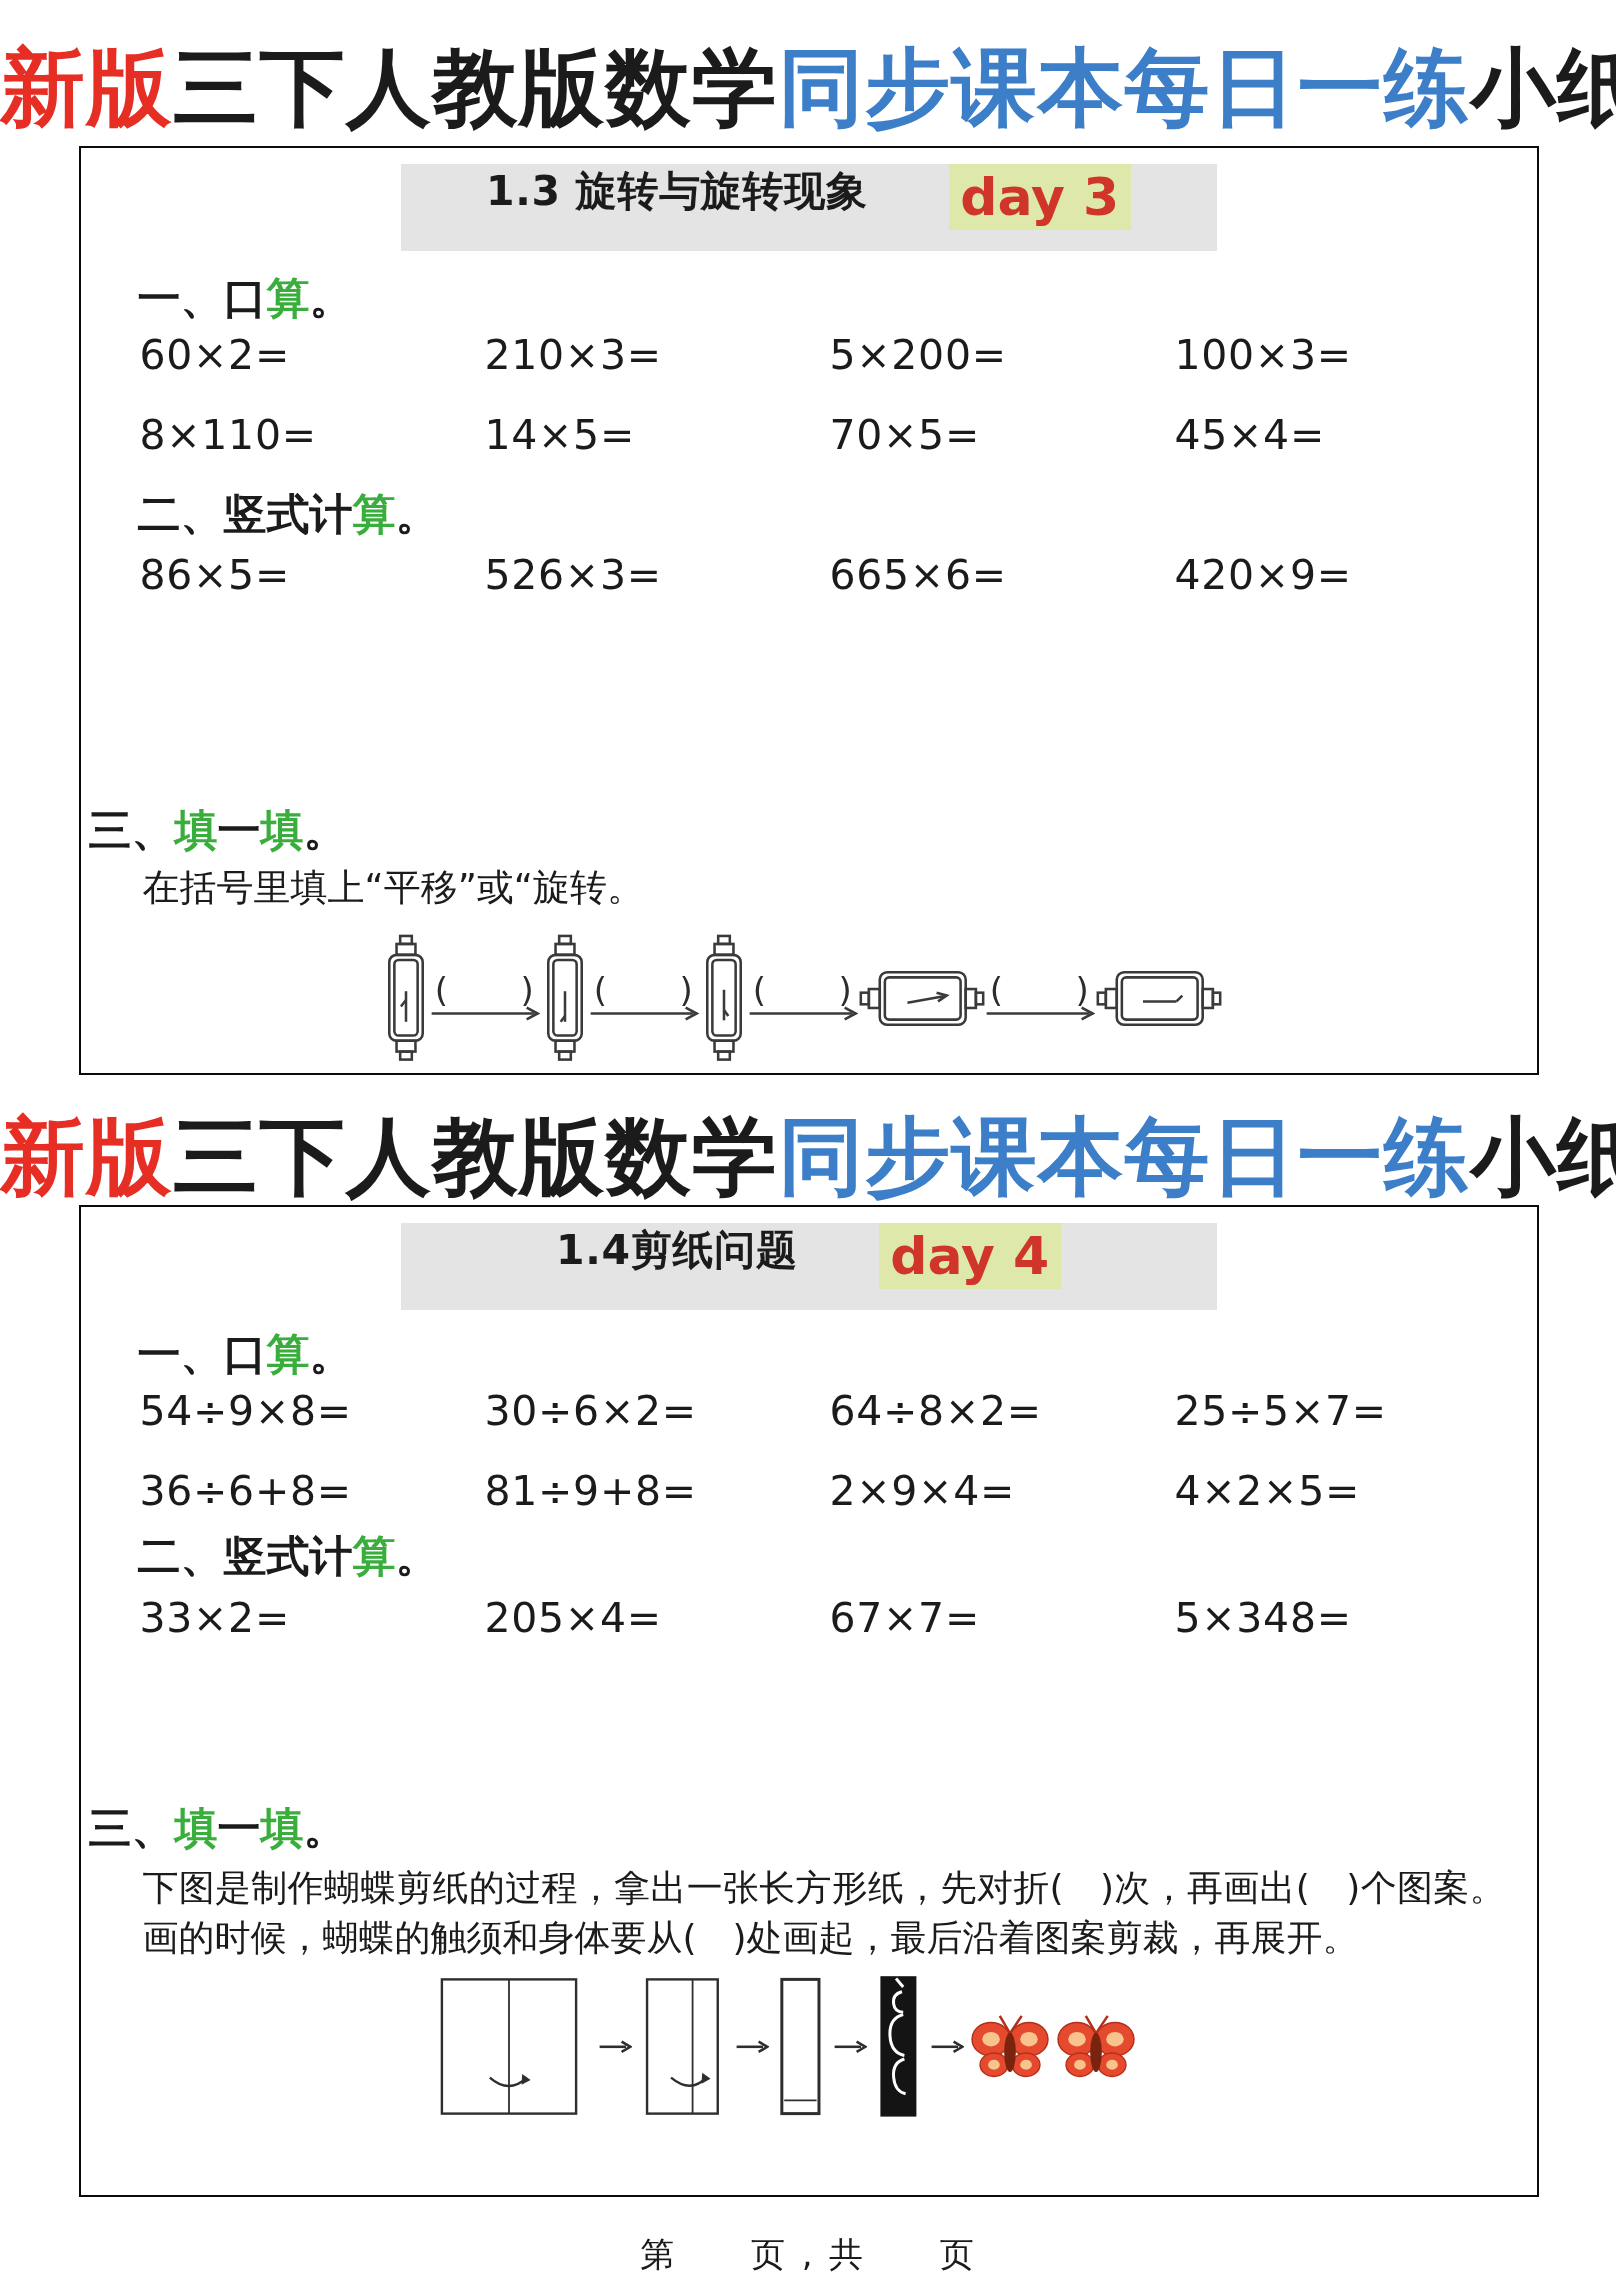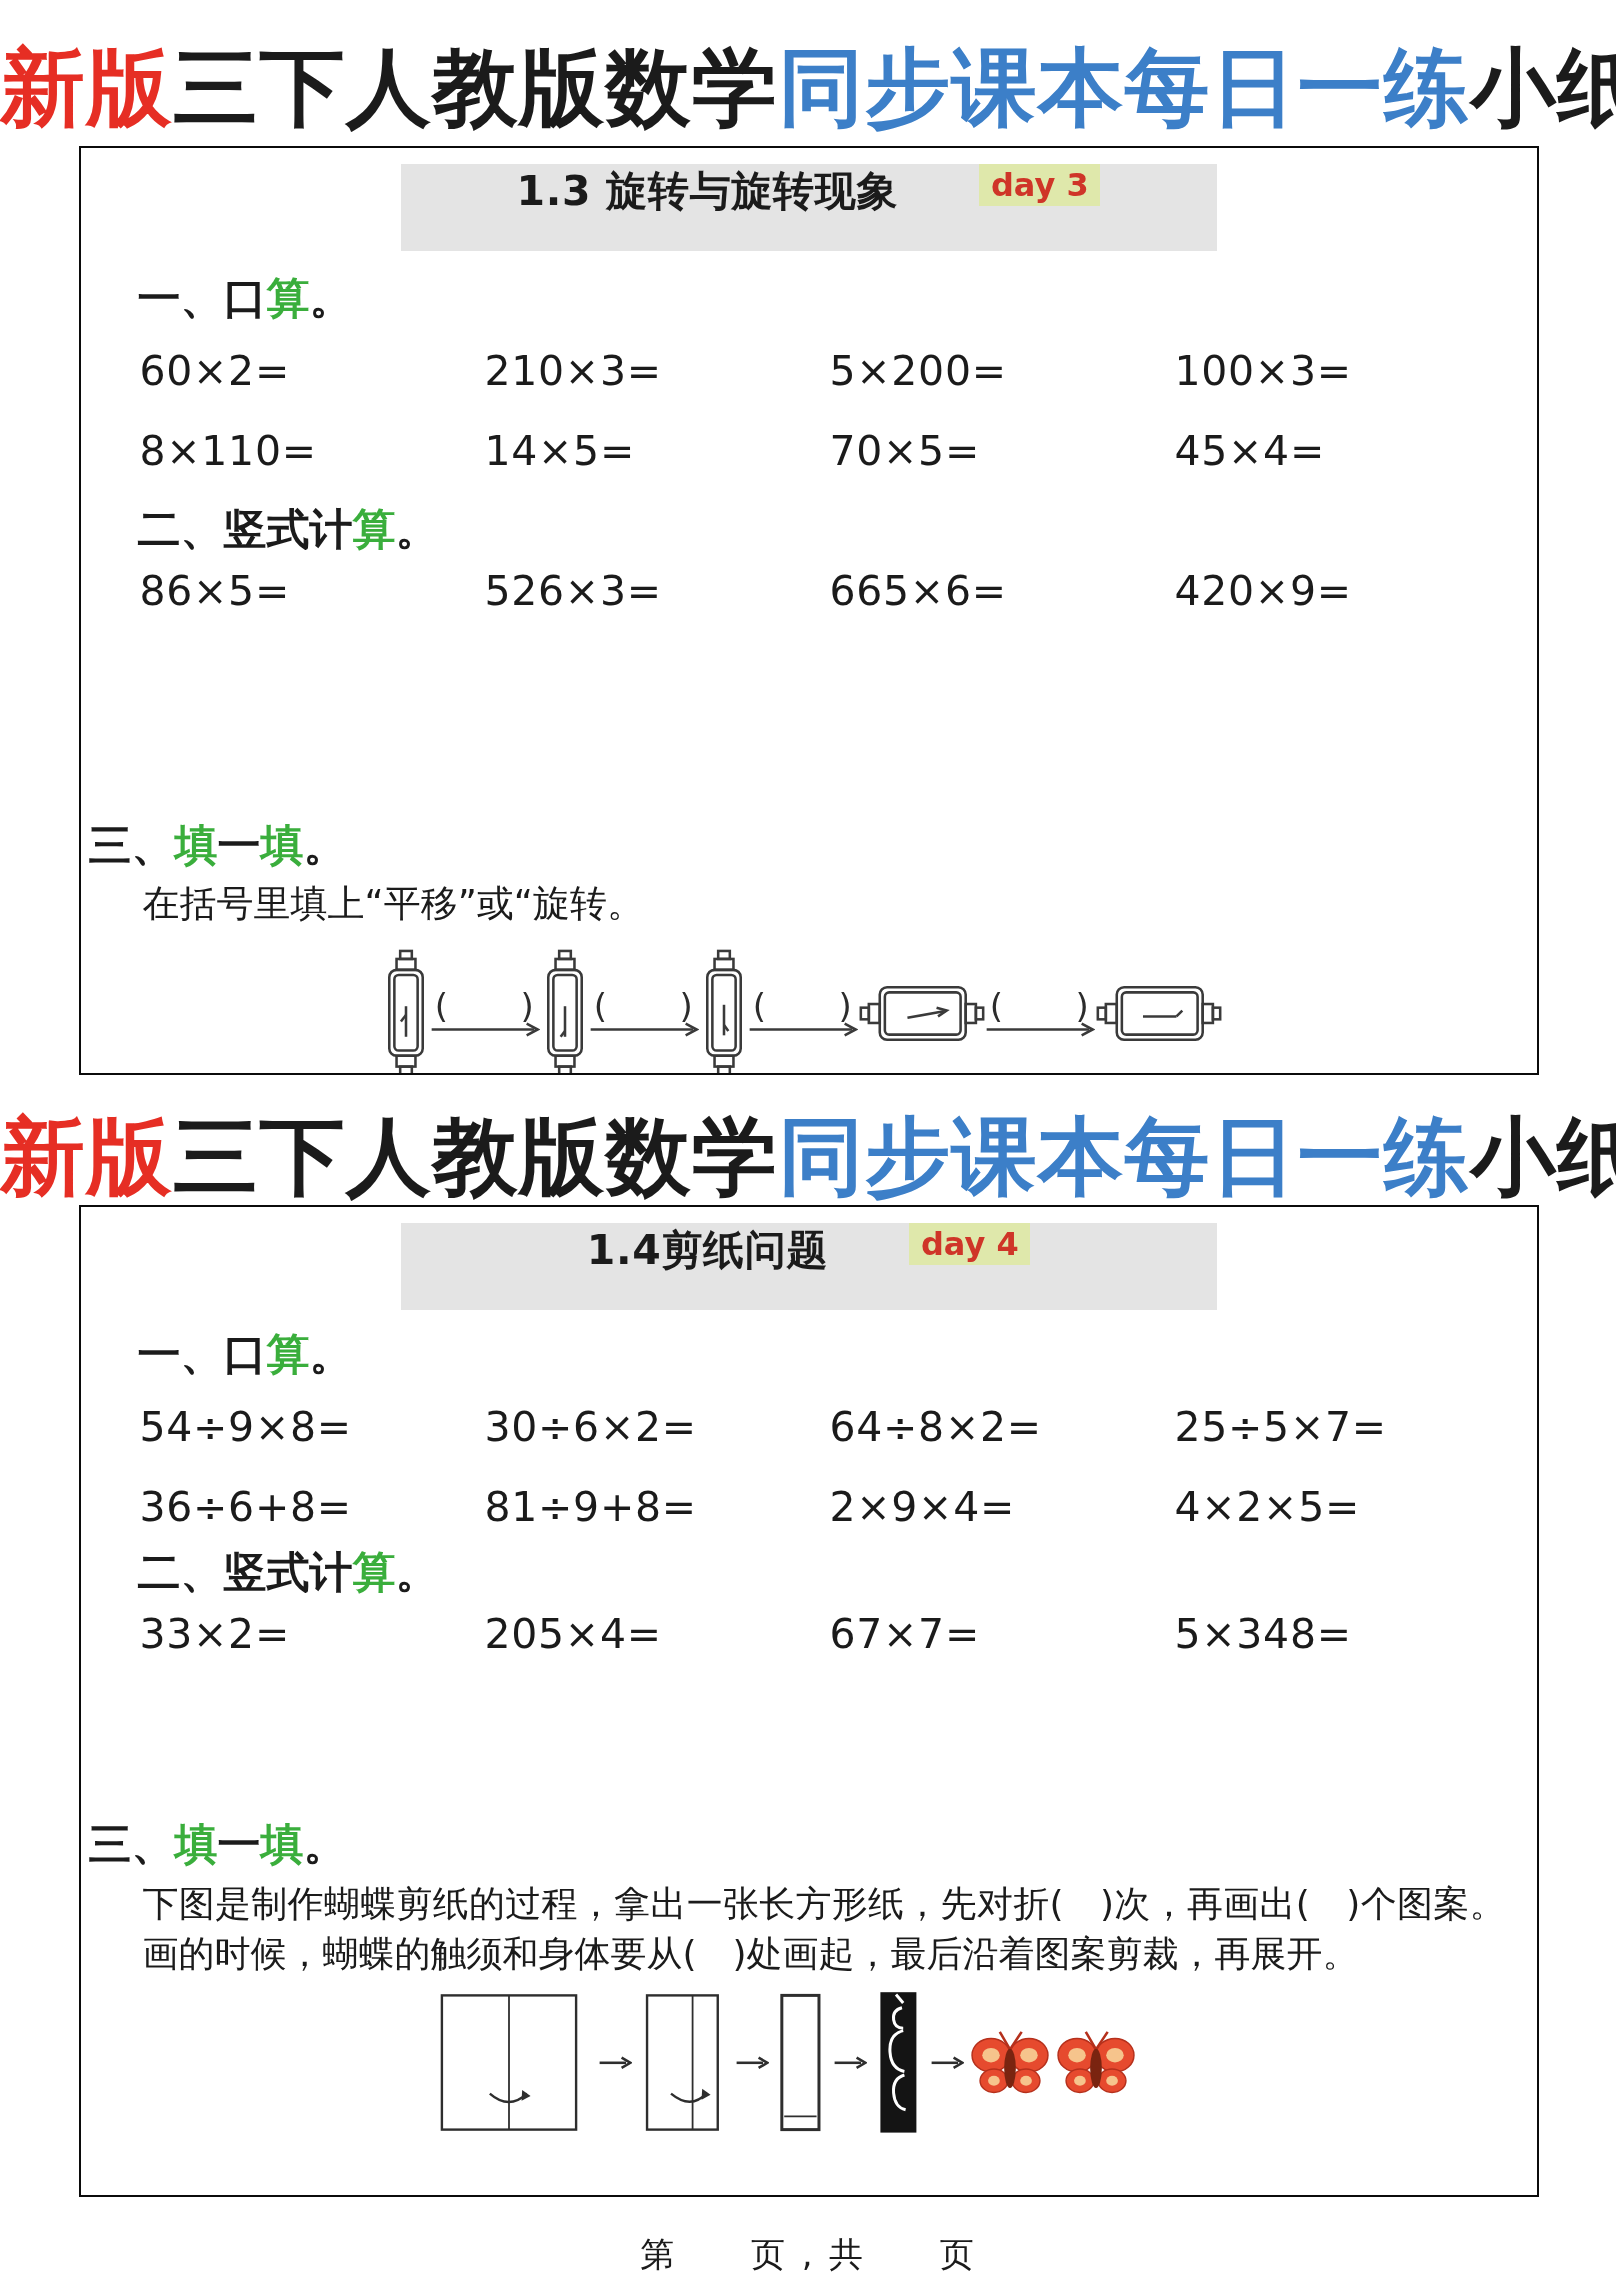--- a/index.html
+++ b/index.html
@@ -28,34 +28,34 @@
   }
   .sheet.one{height:929px;}
   .sheet.two{height:992px;}
   .bar{
     width:816px; height:87px; background:var(--bar-bg);
     margin:16px auto 0; display:flex; align-items:flex-start; justify-content:center; gap:81px;
   }
   .bar-title{font-size:41px; font-weight:700; letter-spacing:0.7px;}
   .day-badge{
     background:var(--day-bg); color:var(--day-red);
-    font-size:32px; font-weight:700; padding:1.5px 11.7px; line-height:1.2;
+    font-size:52px; font-weight:700; padding:1.5px 11.7px; line-height:1.2;
   }
   .q-heading{
     font-size:43px; font-weight:700; margin-left:57px; line-height:1.25;
   }
   .green{color:var(--green);}
   .h-oral1{margin-top:20.5px; margin-bottom:4.4px;}
   .h-vert1{margin-top:26.4px;}
   .h-fill1{margin-top:0;margin-left:8px;}
   .h-oral2{margin-top:17.6px; margin-bottom:2.9px;}
   .h-vert2{margin-top:13.2px;}
   .eq-row{display:flex; margin-left:59px; font-size:41px; line-height:1.25;}
   .eq{width:345px; letter-spacing:0.7px; font-weight:400;}
-  .r1{margin-top:20px;}
+  .r1{margin-top:4px;}
   .r2{margin-top:29px;}
   .r3{margin-top:8.8px;}
   .spacer-a{height:202px;}
   .spacer-b{height:158px;}
   .fill-instruction{font-size:37px; margin:5.9px 0 0 62px;}
   .fill-text{
     font-size:36px; line-height:1.38; margin:7.3px 31px 0 62px; text-align:justify;
   }
   
   .watch-figure{

